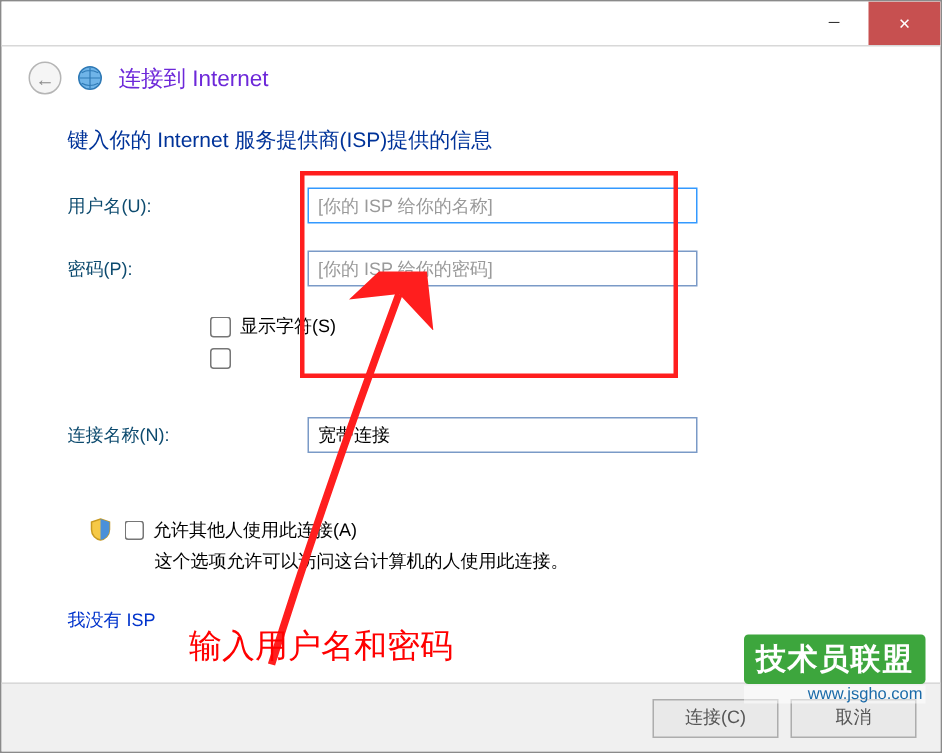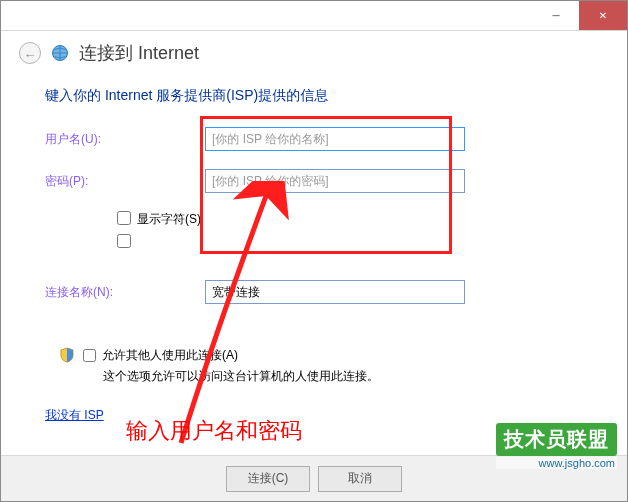--- a/index.html
+++ b/index.html
@@ -48,57 +48,57 @@
     border-radius: 50%;
     display: flex;
     align-items: center;
     justify-content: center;
     color: #8a8a8a;
     font-size: 13px;
     background: #f5f5f5;
   }
   .globe-icon svg { display:block; }
   .header-title {
-    font-size: 18px;
-    color: #404040;
+    font-size: 15px;
+    color: #6d28d9;
   }
   
   .content {
     padding: 16px 43px 0 44px;
     position: relative;
   }
   .blue-heading {
     color: #003399;
     font-size: 14px;
     margin-bottom: 22px;
   }
   .form-row {
     display: flex;
     align-items: center;
     margin-bottom: 18px;
   }
   .form-row label {
     width: 160px;
-    color: #8b5cf6;
+    color: #0c4a6e;
   }
   .text-input {
     width: 260px;
     height: 24px;
     border: 1px solid #7a9ac7;
     padding: 2px 6px;
     font-size: 12px;
     font-family: inherit;
     color: #000;
   }
   .text-input.focused { border: 1px solid #3399ff; }
   .text-input::placeholder { color: #9a9a9a; }
   .checkbox-row {
-    margin-left: 72px;
-    display: flex;
-    align-items: flex-start;
+    margin-left: 95px;
+    display: flex;
+    align-items: center;
     gap: 6px;
     margin-bottom: 6px;
   }
   .checkbox-row input[type=checkbox] {
     width: 14px; height: 14px;
   }
   
   .red-highlight {
     position: absolute;
     border: 3px solid #ff1e1e;
@@ -118,32 +118,31 @@
   }
   .shield-icon svg { display:block; }
   .shield-text-wrap { display:flex; flex-direction:column; gap:4px; }
   .shield-check { display:flex; align-items:center; gap:6px; }
   .shield-desc { color:#000; margin-left:20px; }
   .no-isp {
     display:inline-block;
     margin-top: 22px;
     margin-left: 0;
     color: #0033cc;
-    text-decoration: underline;
     cursor: pointer;
   }
   
   .footer {
     position: absolute;
     left: 0; right: 0; bottom: 0;
     height: 46px;
     background: #f0f0f0;
     border-top: 1px solid #d8d8d8;
     display:flex;
-    justify-content:center;
+    justify-content:flex-end;
     align-items:center;
     gap: 8px;
     padding: 0 16px;
   }
   .footer button {
     min-width: 84px;
     height: 26px;
     border: 1px solid #adadad;
     background: #e9e9e9;
     font-family: inherit;

